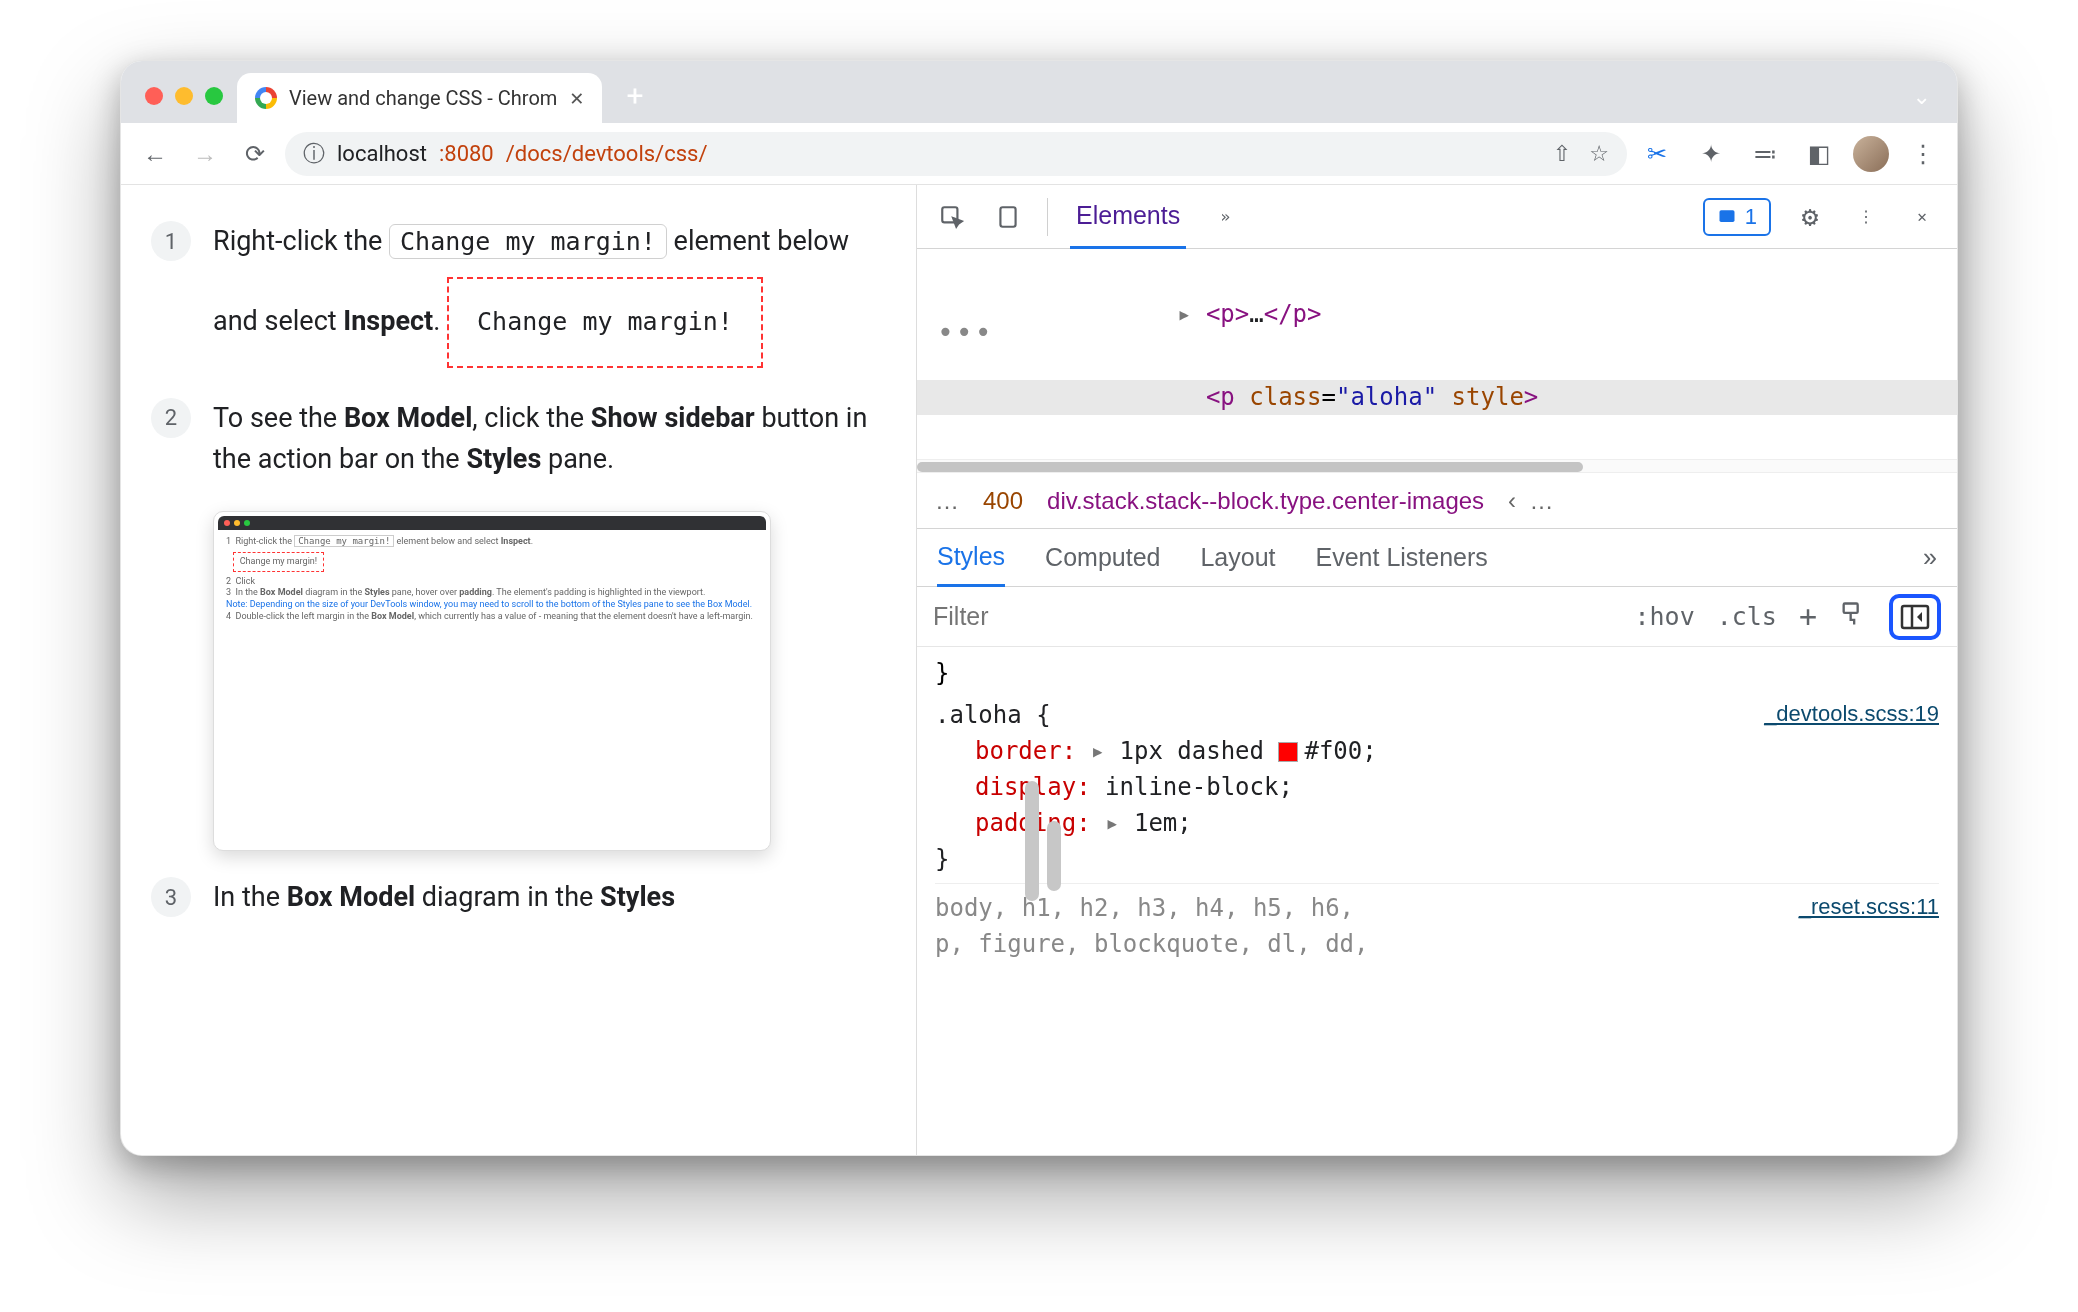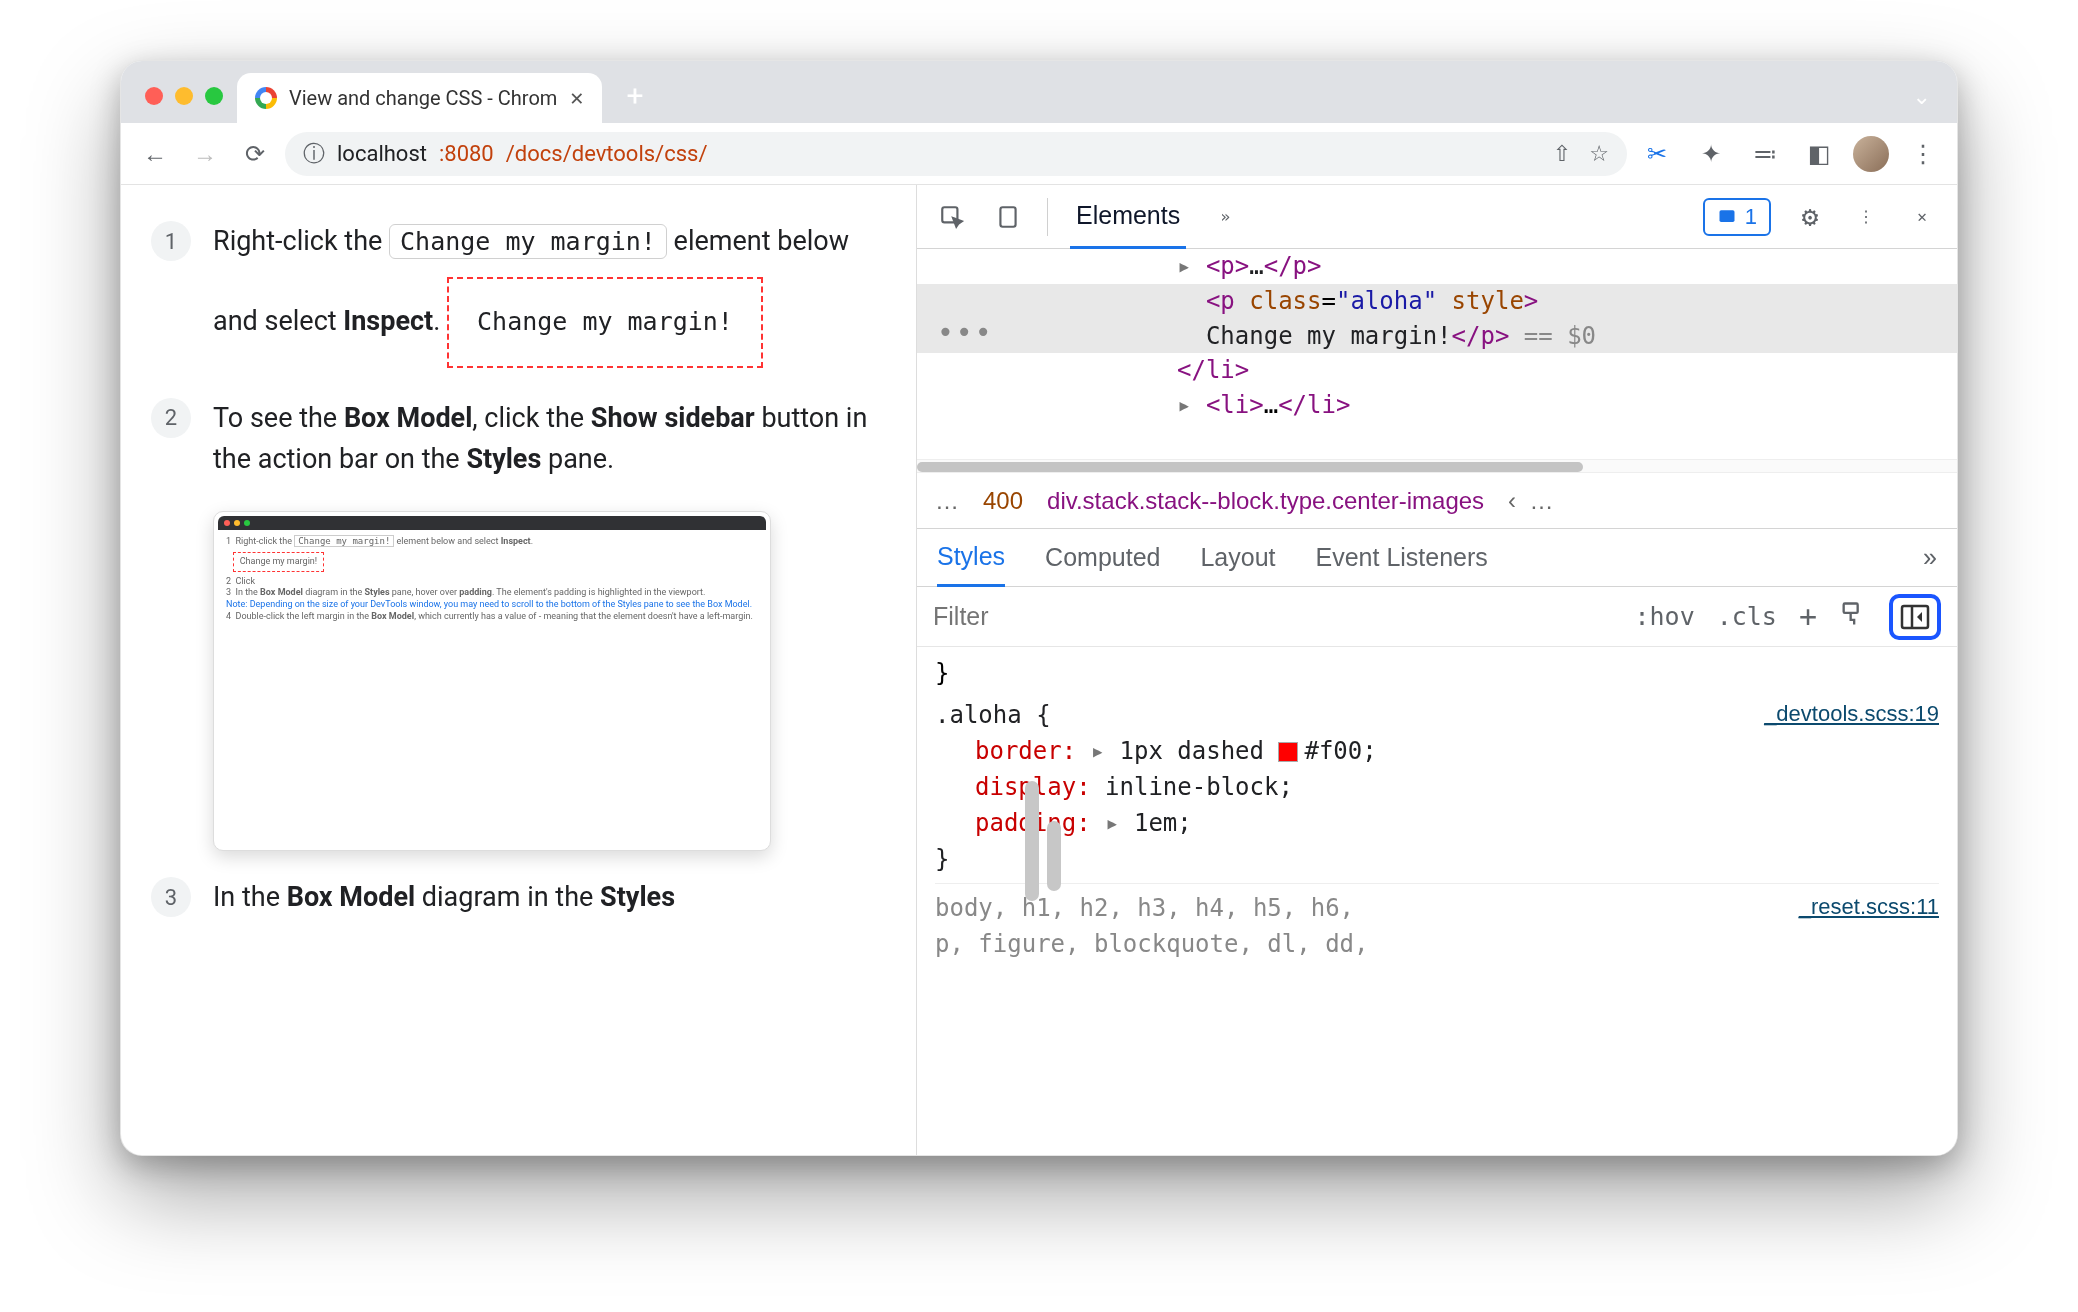--- a/index.html
+++ b/index.html
@@ -47,26 +47,26 @@
   .shot { margin:26px 0 0 62px; width:558px; height:340px; background:#fff; border:1px solid #ddd; border-radius:10px; box-shadow:0 6px 18px rgba(0,0,0,0.15); padding:4px; font-size:10px; color:#666; overflow:hidden; }
   .shot .top1{height:14px;background:#303134;border-radius:6px 6px 0 0;display:flex;align-items:center;gap:4px;padding-left:6px;} .shot .top1 i{width:6px;height:6px;border-radius:50%;background:#ff5f57;} .shot .top1 i:nth-child(2){background:#febc2e;} .shot .top1 i:nth-child(3){background:#28c840;}
   .shot .blurb { padding:6px 8px; font-size:9px; line-height:1.3; }
   .shot .hl{ color:#1a73e8; }
   
   .devtools { flex:1; display:flex; flex-direction:column; background:#fff; font-family: ui-monospace, Menlo, Consolas, monospace; }
   .dt-top { height:64px; border-bottom:1px solid #d4d4d4; display:flex; align-items:center; padding:0 18px; gap:22px; }
   .dt-top .sep { width:1px; height:38px; background:#d0d0d0; }
   .dt-ico { width:34px;height:34px;display:flex;align-items:center;justify-content:center;color:#5f6368; }
   .dt-tab { font-family:-apple-system,sans-serif; font-size:25px; color:#5f6368; padding:16px 6px; }
-  .dt-tab.active { color:#0f172a; border-bottom:3px solid #1a73e8; }
+  .dt-tab.active { color:#4c1d95; border-bottom:3px solid #1a73e8; }
   .dt-top .spacer{flex:1;}
   .issuebadge { border:2px solid #1a73e8; border-radius:6px; padding:4px 12px; display:flex; align-items:center; gap:8px; color:#1a73e8; font-family:-apple-system,sans-serif; font-size:22px; }
   .dt-dom { height:210px; overflow:hidden; font-size:24px; line-height:1.45; padding-left:260px; position:relative; }
   .dt-dom .more { position:absolute; left:20px; top:64px; color:#888; font-size:28px; letter-spacing:2px; }
-  .dt-dom .row { white-space:pre; }
+  .dt-dom .row { white-space:pre;margin-top:48px; }
   .dt-dom .sel { background:#e8e8e8; margin-left:-260px; padding-left:260px; }
   .t-tag{color:#881280;} .t-attr{color:#994500;} .t-val{color:#1a1aa6;} .t-txt{color:#202124;} .t-eq{color:#888;}
   .dt-dom .tri::before{content:"▸ "; color:#777;}
   .dt-scroll{height:14px;background:#fafafa;border-top:1px solid #eee;border-bottom:1px solid #eee; position:relative;}
   .dt-scroll .thumb{position:absolute;left:0;top:2px;height:10px;width:64%;background:#c4c4c4;border-radius:5px;}
   .crumbs { height:56px; border-bottom:1px solid #d4d4d4; display:flex; align-items:center; gap:24px; padding:0 18px; font-size:24px; font-family:-apple-system,sans-serif; }
   .crumbs .dots{color:#666;} .crumbs .w400{color:#994500;} .crumbs .sel{color:#881280;} .crumbs .tail{color:#666;}
   .subtabs { height:58px; border-bottom:1px solid #d4d4d4; display:flex; align-items:center; gap:40px; padding:0 20px; font-family:-apple-system,sans-serif; font-size:25px; color:#5f6368; }
   .subtabs .active{ color:#1a73e8; border-bottom:3px solid #1a73e8; padding:13px 0; }
   .subtabs .more{margin-left:auto;}

